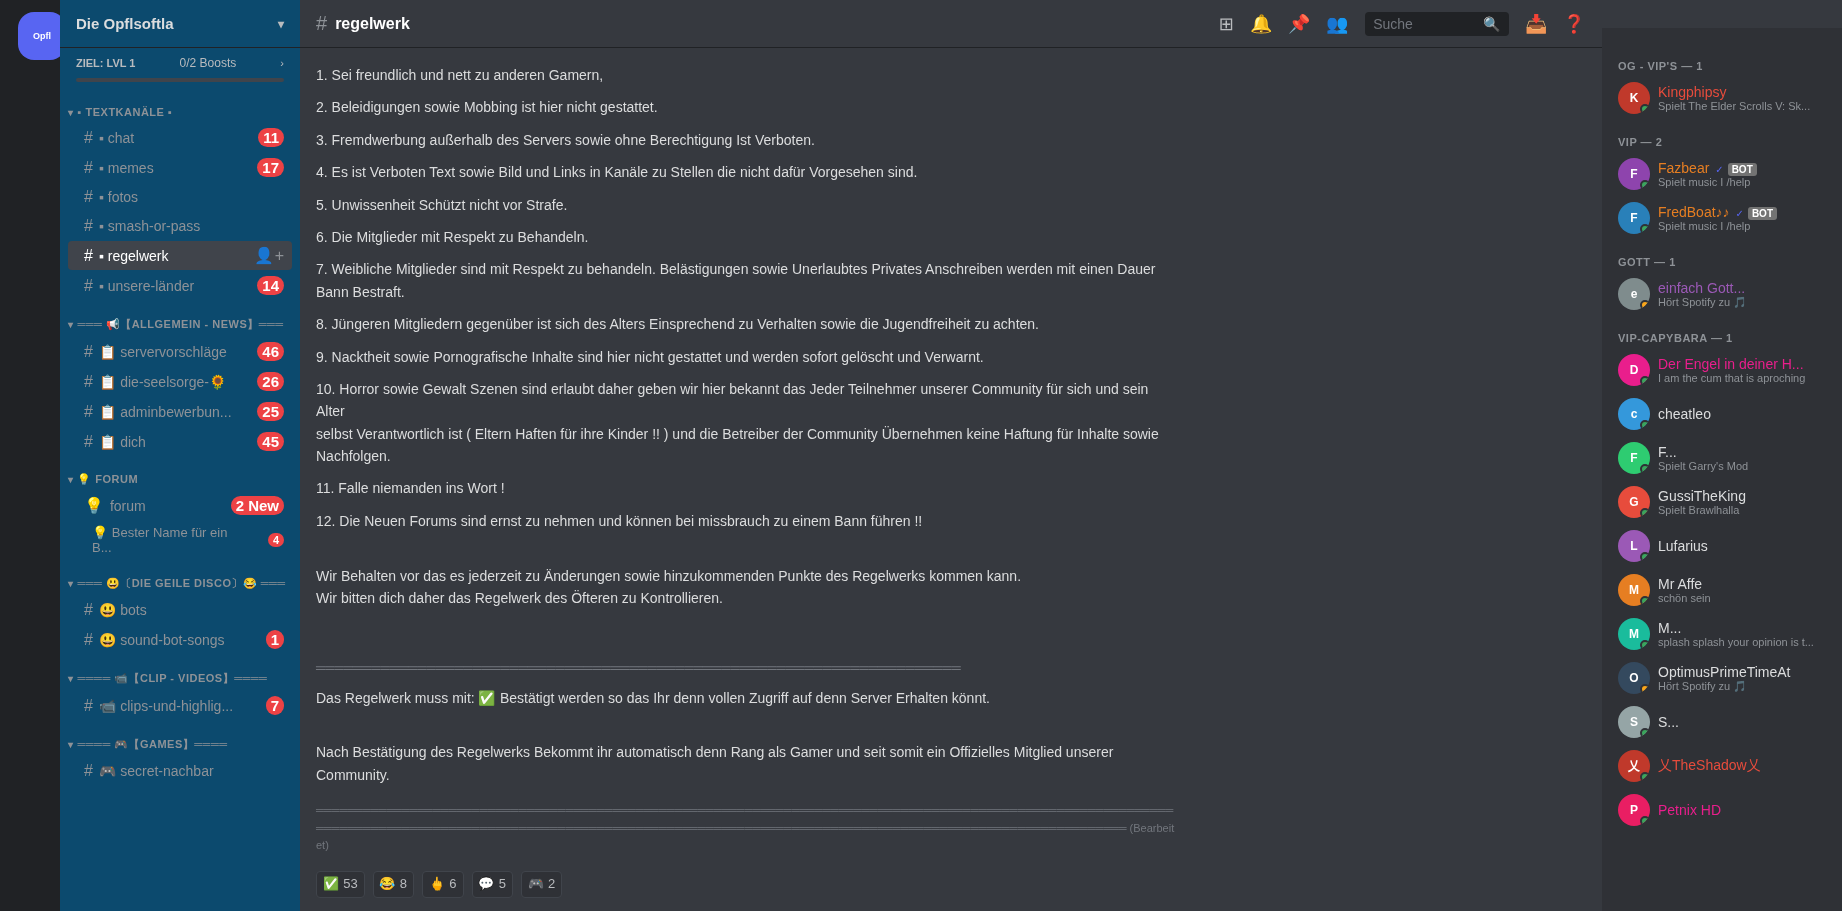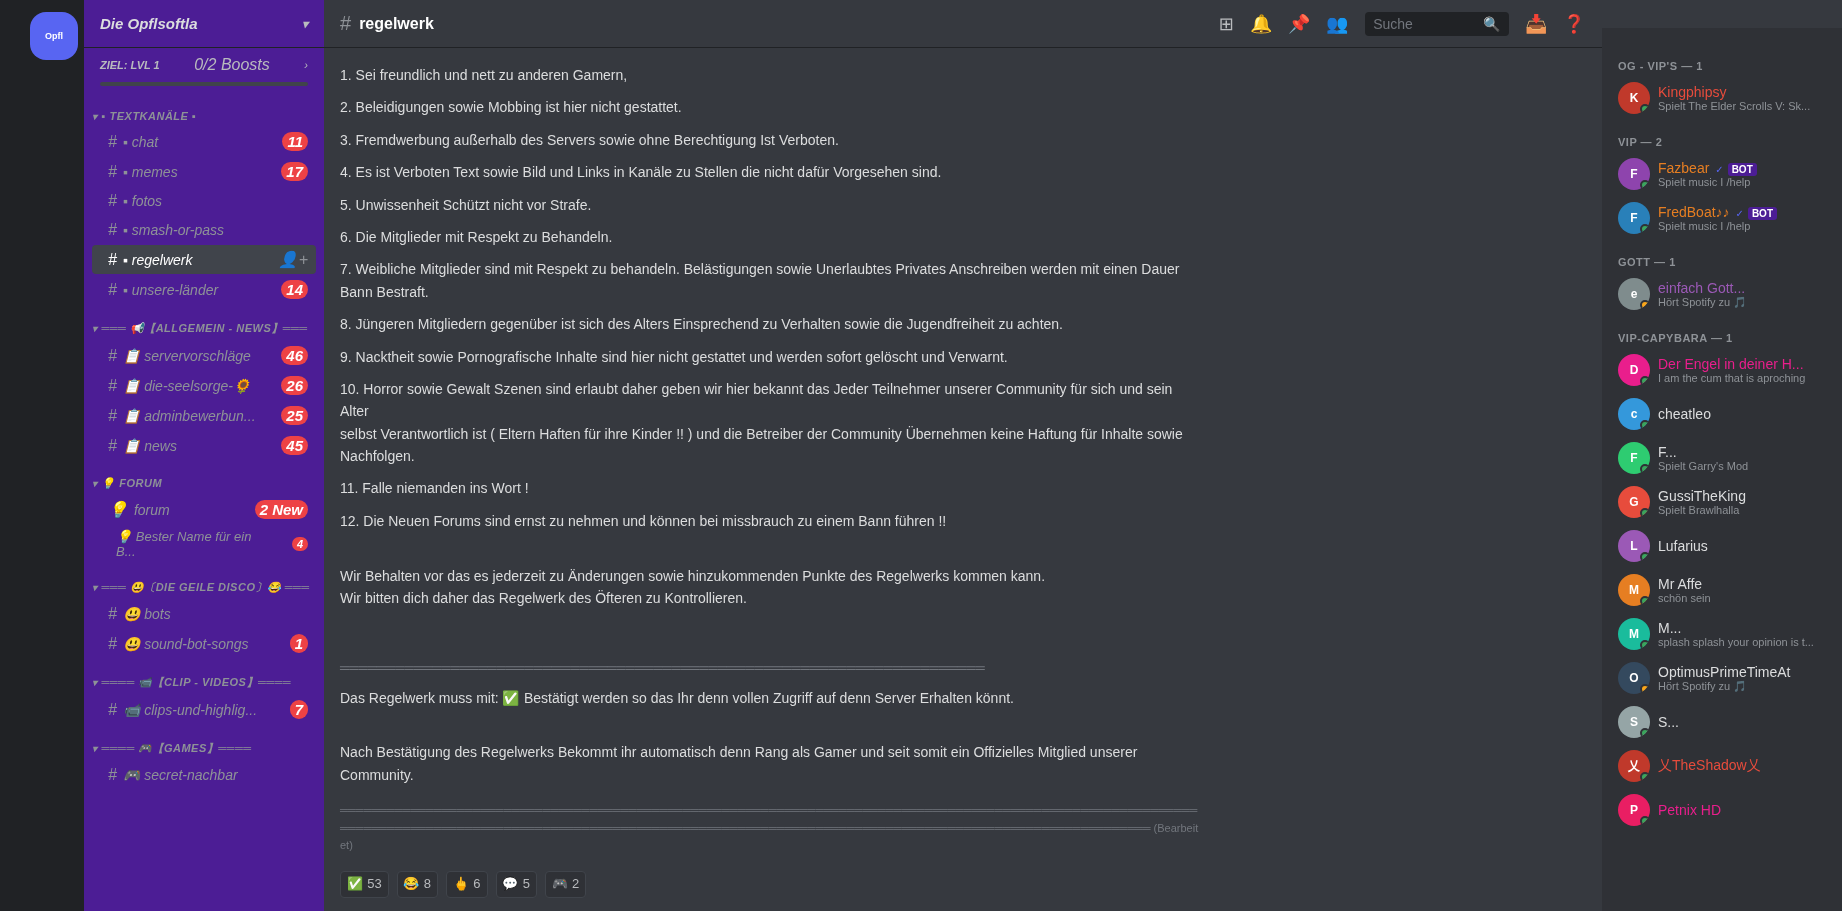--- a/index.html
+++ b/index.html
@@ -1,39 +1,39 @@
 <!DOCTYPE html>
 <html><head>
   <meta charset="utf-8">
   <style>
     * { margin: 0; padding: 0; box-sizing: border-box; }
     body { font-family: 'Segoe UI', sans-serif; background: #36393f; color: #dcddde; display: flex; height: 911px; overflow: hidden; font-size: 14px; }
 
     
     .server-icon-bar {
-      width: 84px; background: #202225; display: flex; flex-direction: column; align-items: center; padding-top: 12px; flex-shrink: 0; padding-left: 24px;
+      width: 60px; background: #202225; display: flex; flex-direction: column; align-items: center; padding-top: 12px; flex-shrink: 0; padding-left: 24px;
     }
     .server-icon {
       width: 48px; height: 48px; border-radius: 50%; background: #5865f2; display: flex; align-items: center; justify-content: center; font-size: 10px; font-weight: bold; color: white; margin-bottom: 8px; cursor: pointer; text-align: center; overflow: hidden;
     }
     .server-icon.active { border-radius: 16px; }
 
     
     .channel-sidebar {
-      width: 240px; background: #4c1d95; display: flex; flex-direction: column; flex-shrink: 0; font-style: italic;
+      width: 240px; background: #0c4a6e; display: flex; flex-direction: column; flex-shrink: 0;
     }
     .server-header {
       height: 48px; padding: 0 16px; display: flex; align-items: center; justify-content: space-between; border-bottom: 1px solid #202225; font-weight: 700; font-size: 15px; cursor: pointer; flex-shrink: 0;
     }
     .server-header .chevron { font-size: 12px; color: #b9bbbe; }
     .boost-bar {
       padding: 8px 16px; font-size: 11px; color: #b9bbbe; display: flex; align-items: center; justify-content: space-between;
     }
     .boost-bar .goal { font-weight: 700; color: #b9bbbe; font-size: 11px; text-transform: uppercase; }
-    .boost-bar .count { font-size: 16px; color: #b9bbbe; }
+    .boost-bar .count { font-size: 12px; color: #b9bbbe; }
     .boost-bar .arrow { font-size: 11px; color: #b9bbbe; }
     .boost-progress { height: 4px; margin: 0 16px 8px; background: #40444b; border-radius: 2px; }
     .boost-progress-fill { height: 100%; width: 0%; background: #5865f2; border-radius: 2px; }
 
     .channel-list { flex: 1; overflow-y: auto; padding-bottom: 8px; }
     .channel-list::-webkit-scrollbar { width: 4px; }
     .channel-list::-webkit-scrollbar-thumb { background: #202225; border-radius: 2px; }
 
     .category-header {
       display: flex; align-items: center; padding: 16px 8px 4px 8px; font-size: 11px; font-weight: 700; color: #8e9297; text-transform: uppercase; letter-spacing: 0.5px; cursor: pointer;
@@ -116,21 +116,21 @@
     .member-info { flex: 1; min-width: 0; }
     .member-name { font-size: 14px; font-weight: 500; white-space: nowrap; overflow: hidden; text-overflow: ellipsis; }
     .member-name.vip { color: #e67e22; }
     .member-name.gott { color: #9b59b6; }
     .member-name.pink { color: #e91e8c; }
     .member-name.red { color: #e74c3c; }
     .member-name.og { color: #e74c3c; }
     .member-status { font-size: 11px; color: #8e9297; white-space: nowrap; overflow: hidden; text-overflow: ellipsis; }
 
     .bot-badge {
-      background: #4c1d95; color: white; font-size: 10px; font-weight: 700; padding: 1px 4px; border-radius: 3px; margin-left: 4px;
+      background: #737373; color: white; font-size: 10px; font-weight: 700; padding: 1px 4px; border-radius: 3px; margin-left: 4px;
     }
     .verified-icon { color: #5865f2; font-size: 10px; margin-left: 2px; }
 
     .channel-item.forum-channel .ch-icon { color: #faa61a; }
   </style>
 </head>
 <body>
 
 <div class="server-icon-bar">
   <div class="server-icon active" style="background:#5865f2; font-size:9px; padding:4px;">Opfl</div>
@@ -199,21 +199,21 @@
       <span class="ch-name">📋 die-seelsorge-🌻</span>
       <span class="badge">26</span>
     </div>
     <div class="channel-item">
       <span class="ch-icon">#</span>
       <span class="ch-name">📋 adminbewerbun...</span>
       <span class="badge">25</span>
     </div>
     <div class="channel-item">
       <span class="ch-icon">#</span>
-      <span class="ch-name">📋 news</span>
+      <span class="ch-name">📋 dich</span>
       <span class="badge">45</span>
     </div>
 
     <div class="category-header">
       <span class="caret">▾</span>
       <span>💡 FORUM</span>
     </div>
     <div class="channel-item forum-channel">
       <span class="ch-icon" style="color:#faa61a;">💡</span>
       <span class="ch-name">forum</span>

